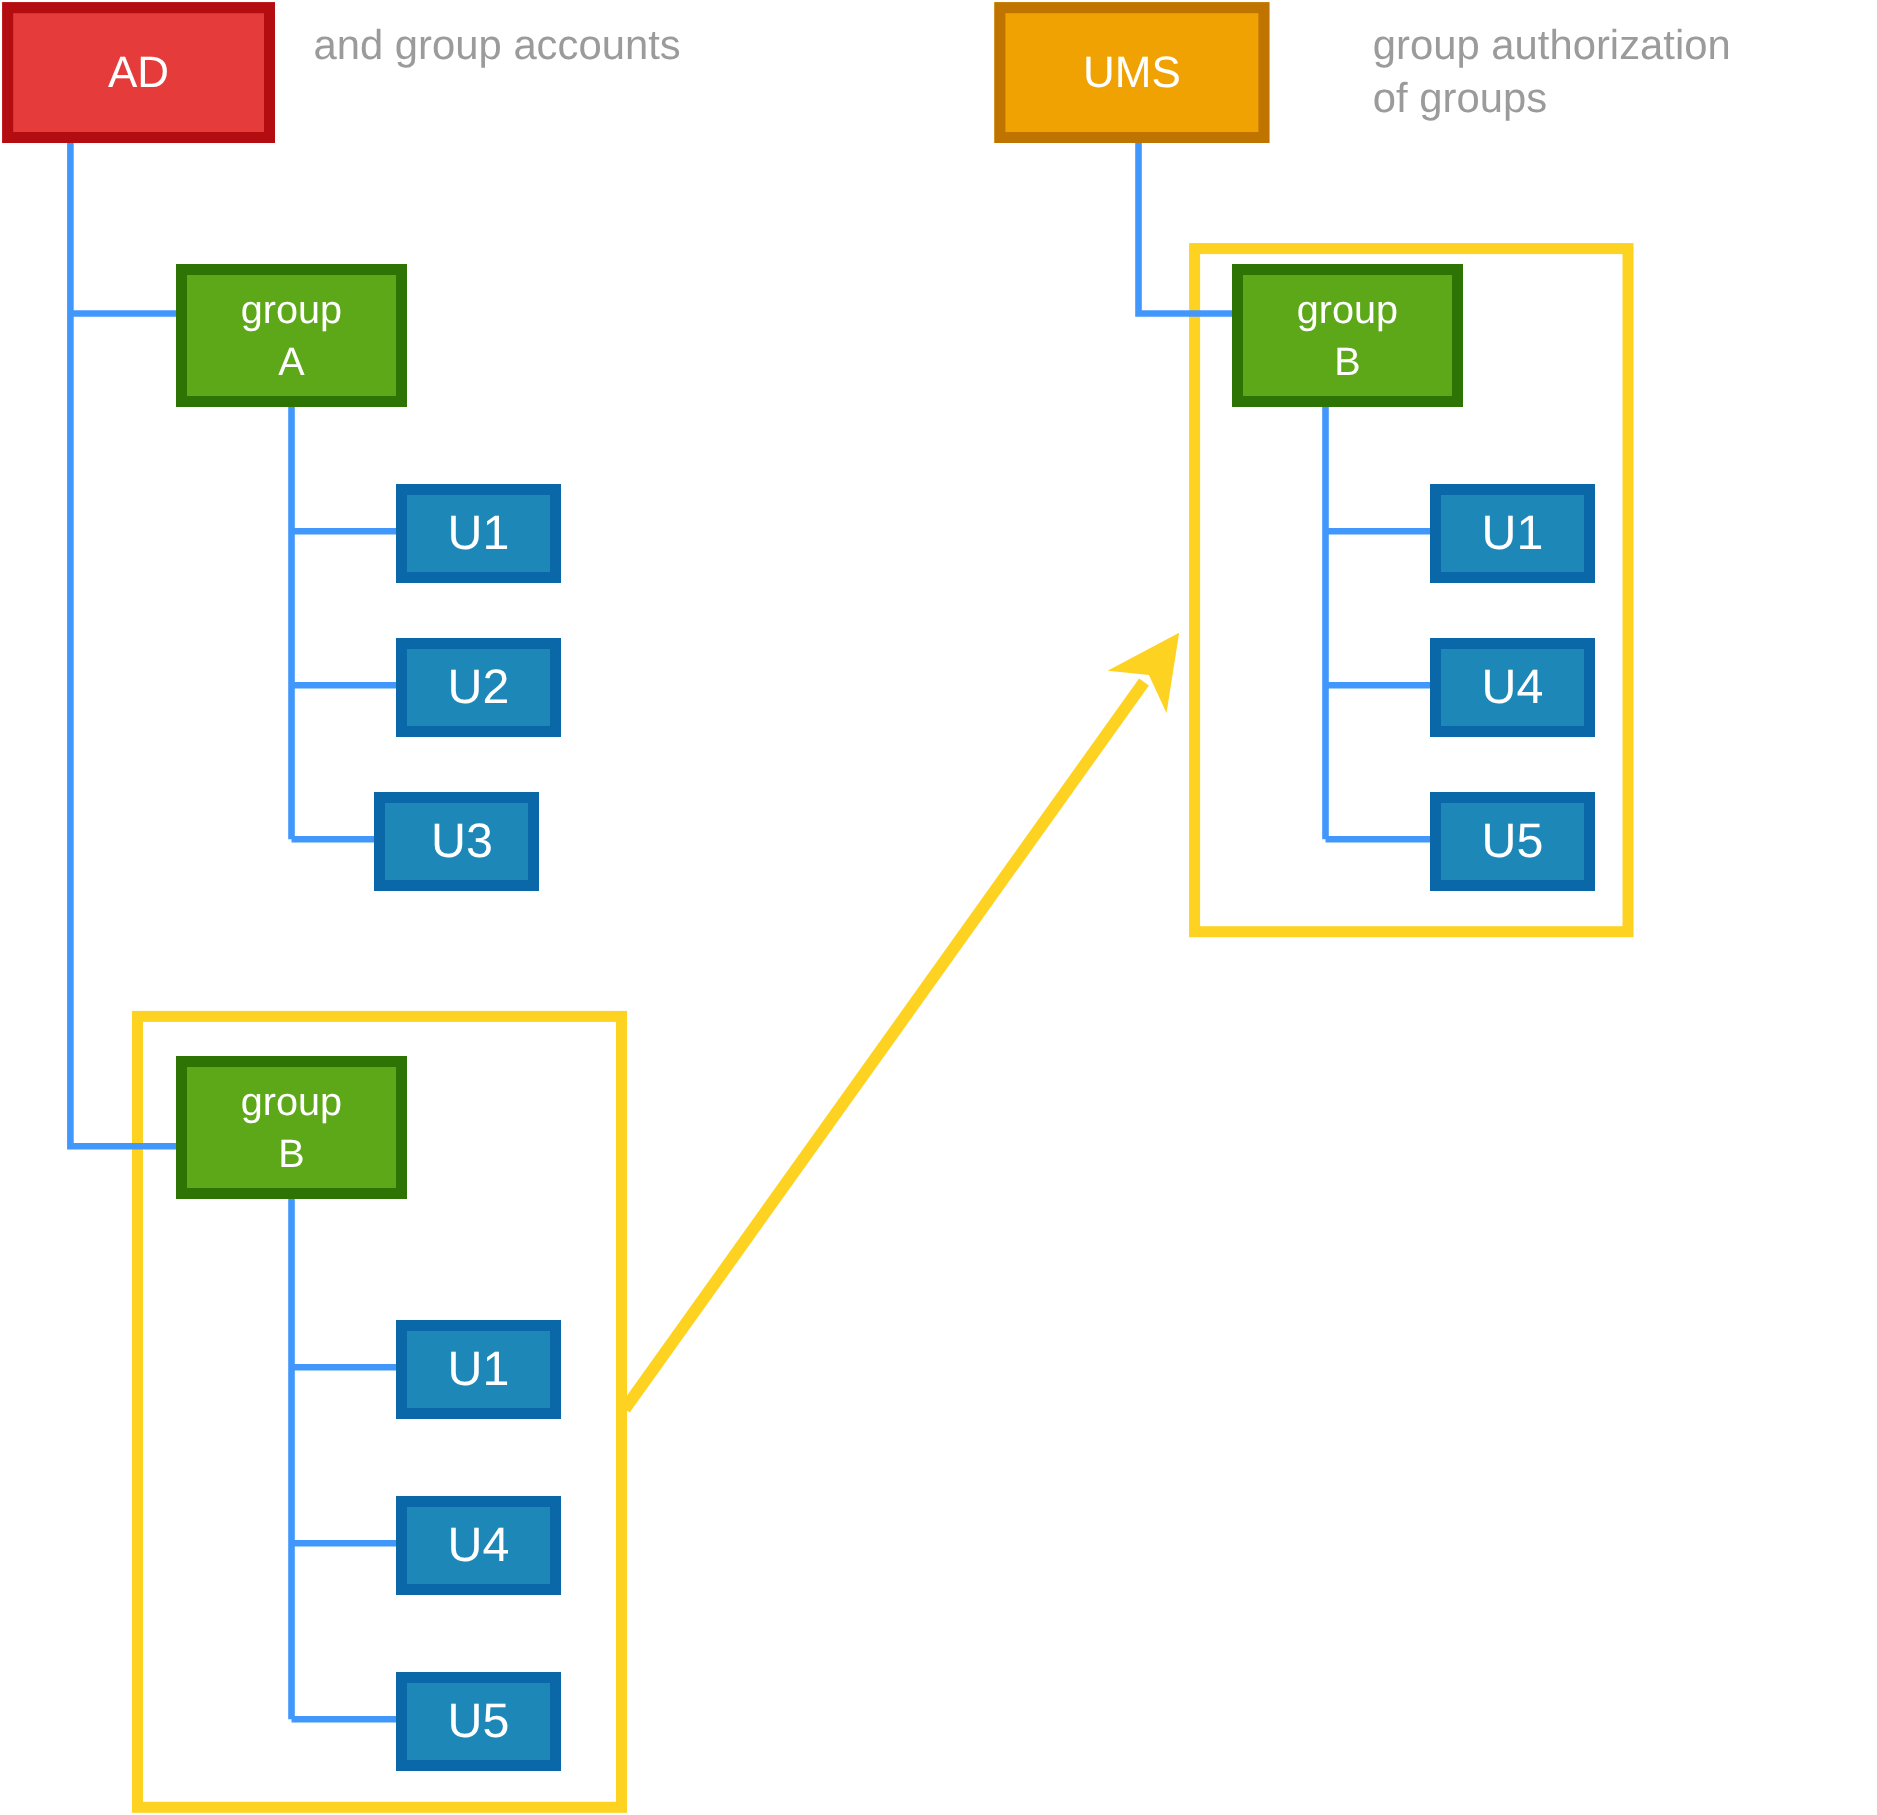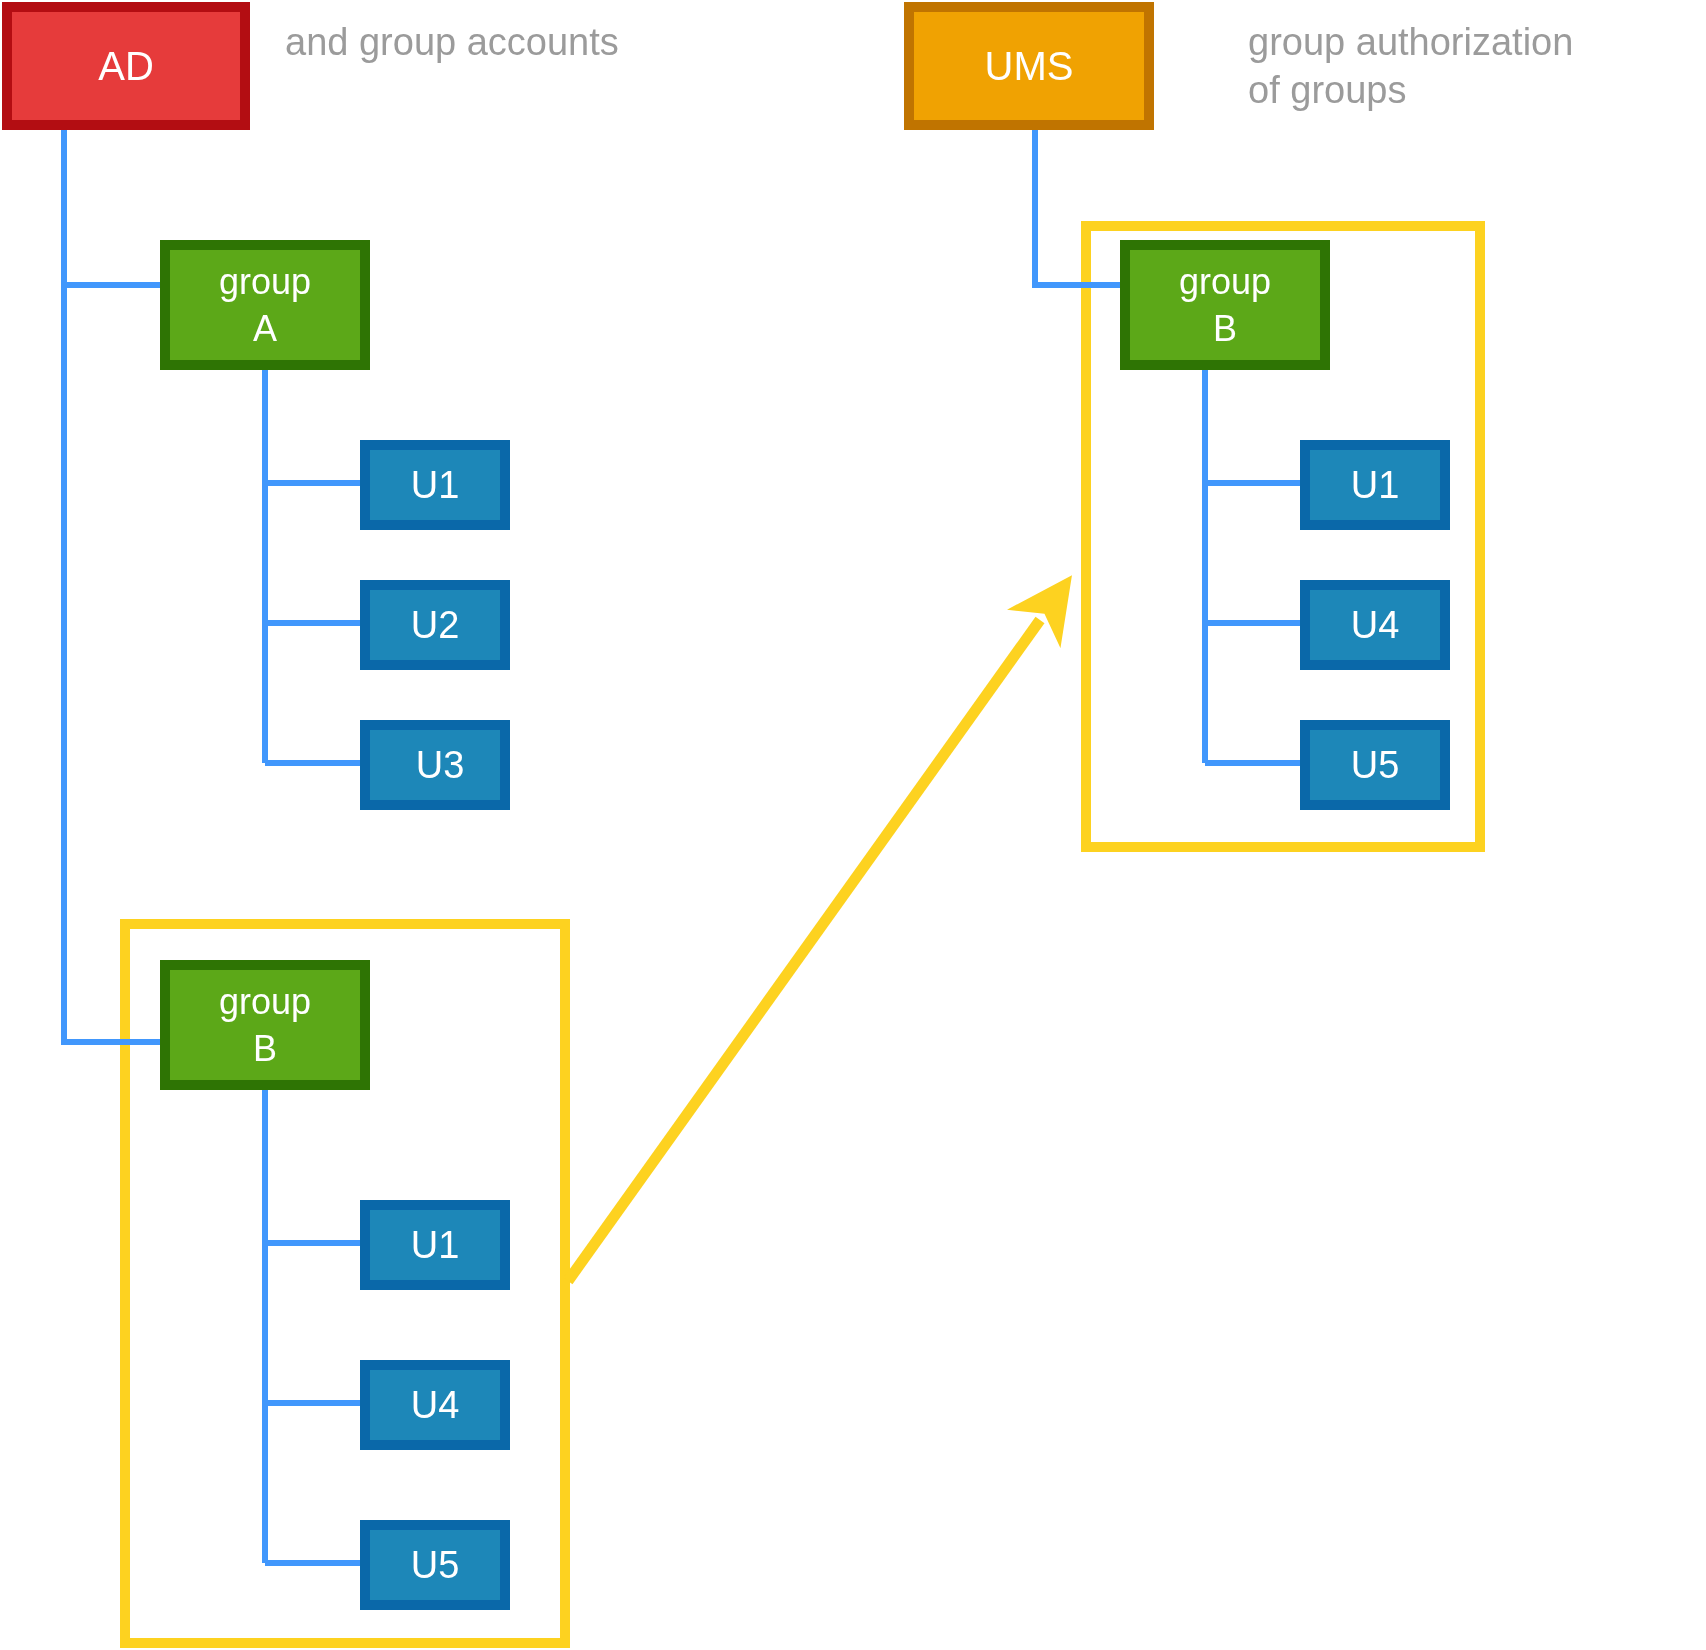--- a/index.html
+++ b/index.html
@@ -13,21 +13,21 @@
   .node{position:absolute;display:flex;flex-direction:column;align-items:center;
         justify-content:center;color:var(--text-white,#ffffff);box-sizing:border-box;
         text-align:center;}
   .box-red{background:var(--red-fill,#E63B3B);border:10px solid var(--red-border,#B30D12);
         font-size:40px;}
   .box-orange{background:var(--orange-fill,#F0A202);border:10px solid var(--orange-border,#C07400);
         font-size:40px;}
   .box-green{background:var(--green-fill,#5CA818);border:10px solid var(--green-border,#2E7404);
         font-size:36px;line-height:47px;}
   .box-blue{background:var(--blue-fill,#1D87B8);border:10px solid var(--blue-border,#0A68A9);
-        font-size:38px;}
+        font-size:44px;}
   .annotation{position:absolute;color:var(--annotation-gray,#9B9B9B);
         font-size:38px;line-height:48px;white-space:nowrap;}
 </style>
 </head>
 <body>
 
 <div class="canvas">
 
   <div class="container-box" style="left:120px;top:919px;width:450px;height:729px;"></div>
   <div class="container-box" style="left:1081px;top:221px;width:404px;height:631px;"></div>
@@ -82,21 +82,21 @@
   <div class="node box-green" style="left:160px;top:240px;width:210px;height:130px;">
     <span>group</span>
     <span>A</span>
   </div>
   <div class="node box-blue" style="left:360px;top:440px;width:150px;height:90px;">
     <span>U1</span>
   </div>
   <div class="node box-blue" style="left:360px;top:580px;width:150px;height:90px;">
     <span>U2</span>
   </div>
-  <div class="node box-blue" style="left:360px;top:720px;width:150px;height:90px;padding-left:10px;">
+  <div class="node box-blue" style="left:340px;top:720px;width:150px;height:90px;padding-left:10px;">
     <span>U3</span>
   </div>
 
   <div class="node box-green" style="left:160px;top:960px;width:210px;height:130px;">
     <span>group</span>
     <span>B</span>
   </div>
   <div class="node box-blue" style="left:360px;top:1200px;width:150px;height:90px;">
     <span>U1</span>
   </div>

